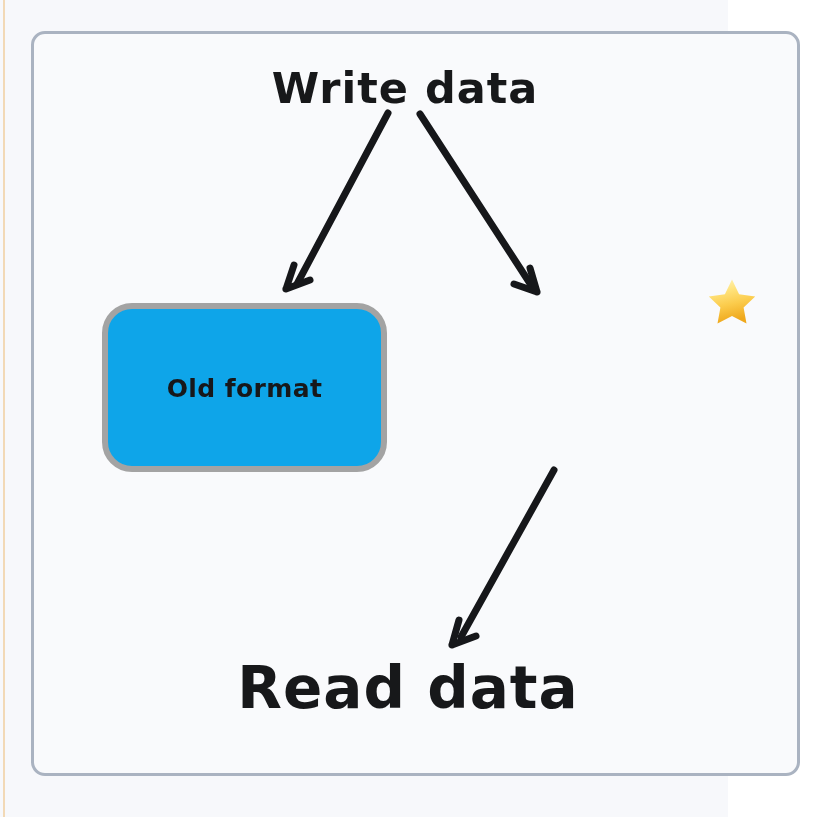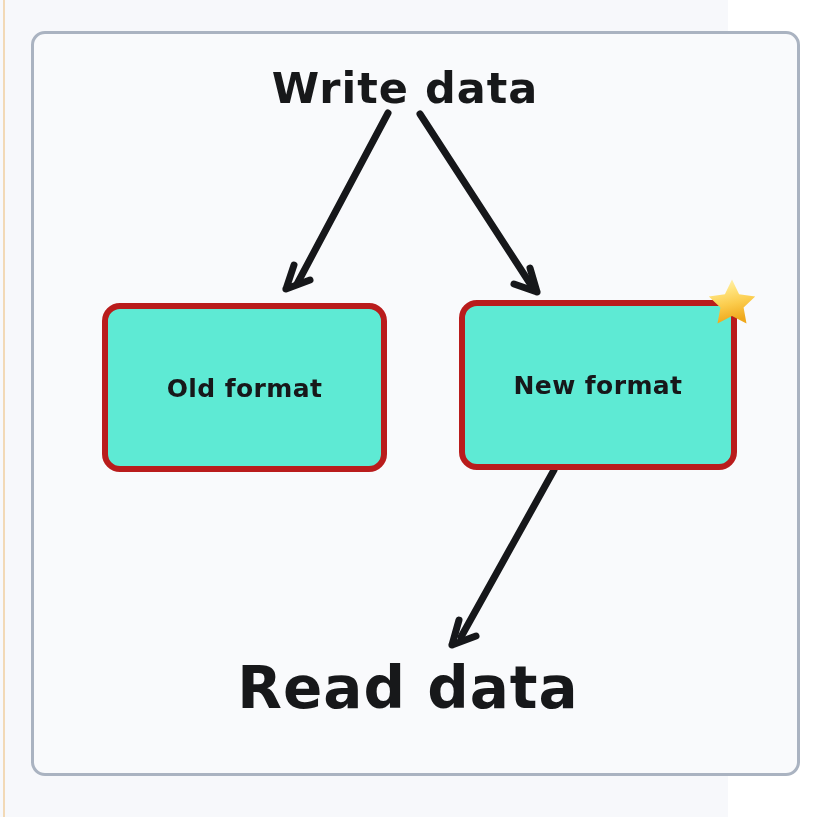--- a/index.html
+++ b/index.html
@@ -75,23 +75,23 @@
   #title-read {
     left: 408px;
     top: 688px;
     font-size: 58px;
     letter-spacing: 1px;
   }
 
   .node-box {
     position: absolute;
     box-sizing: border-box;
-    background: #5eead4;
-    border: 6px solid #b91c1c;
-    border-radius: 18px;
+    background: #0ea5e9;
+    border: 6px solid #a3a3a3;
+    border-radius: 30px;
   }
 
   #box-old {
     left: 102px;
     top: 303px;
     width: 285px;
     height: 169px;
   }
 
   #box-new {
@@ -155,23 +155,20 @@
       <path class="edge-head" d="M 452 645 L 459 620 M 452 645 L 476 636"></path>
     </g>
   </svg>
 
   <div class="hand-text" id="title-write">Write data</div>
 
   <div class="node-box" id="box-old">
     <span class="node-label">Old format</span>
   </div>
 
-  <div class="node-box" id="box-new">
-    <span class="node-label">New format</span>
-  </div>
 
   <svg id="star-badge" viewBox="0 0 52 52" xmlns="http://www.w3.org/2000/svg">
     <defs>
       <linearGradient id="starGrad" x1="0" y1="0" x2="0.25" y2="1">
         <stop offset="0%" stop-color="#fff6c2"></stop>
         <stop offset="32%" stop-color="#ffe37d"></stop>
         <stop offset="64%" stop-color="#fbcb4b"></stop>
         <stop offset="100%" stop-color="#efa81c"></stop>
       </linearGradient>
     </defs>

